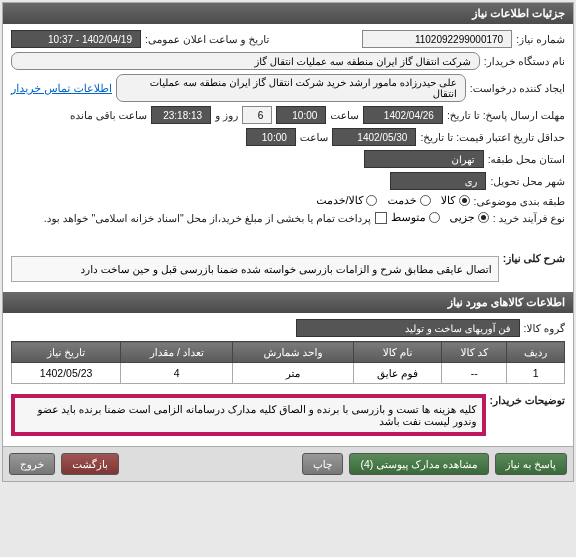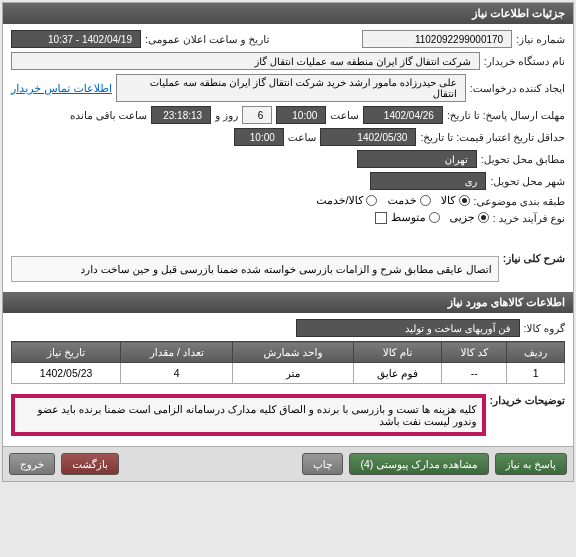--- a/index.html
+++ b/index.html
@@ -44,21 +44,21 @@
   font-size: 10px;
   min-height: 18px;
   display: inline-flex;
   align-items: center;
 }
 .field-dark {
   background: #555;
   color: #fff;
   border: 1px solid #333;
 }
-.field-wide { flex: 1; min-width: 200px; }
+.field-wide { flex: 1; min-width: 200px; border-radius: 7px; }
 .link { color: #0066cc; text-decoration: underline; cursor: pointer; }
 .radio-group { display: inline-flex; gap: 10px; align-items: center; }
 .radio-item { display: inline-flex; align-items: center; gap: 3px; text-align: center; }
 .radio {
   width: 11px; height: 11px; border-radius: 50%;
   border: 1px solid #555; background: #fff; display: inline-block;
   position: relative;
 }
 .radio.checked::after {
   content: ''; position: absolute; top: 2px; left: 2px;
@@ -158,33 +158,33 @@
       <span class="label">ساعت</span>
       <span class="field field-dark" style="width:50px">10:00</span>
       <span class="field" style="width:30px;text-align:center">6</span>
       <span class="label">روز و</span>
       <span class="field field-dark" style="width:60px">23:18:13</span>
       <span class="label">ساعت باقی مانده</span>
     </div>
 
     <div class="row">
       <span class="label">حداقل تاریخ اعتبار قیمت: تا تاریخ:</span>
-      <span class="field field-dark" style="width:96px">1402/05/30</span>
+      <span class="field field-dark" style="width:84px">1402/05/30</span>
       <span class="label">ساعت</span>
       <span class="field field-dark" style="width:50px">10:00</span>
     </div>
 
     <div class="row">
-      <span class="label">مطابق محل تحویل:</span>
+      <span class="label">استان محل طبقه:</span>
       <span class="field field-dark" style="width:120px">تهران</span>
     </div>
 
     <div class="row">
       <span class="label">شهر محل تحویل:</span>
-      <span class="field field-dark" style="width:116px">ری</span>
+      <span class="field field-dark" style="width:96px">ری</span>
     </div>
 
     <div class="row">
       <span class="label">طبقه بندی موضوعی:</span>
       <span class="radio-group">
         <span class="radio-item">
             <span class="radio checked"></span>
             <span>کالا</span>
           </span>
         <span class="radio-item">
@@ -204,20 +204,21 @@
         <span class="radio-item">
             <span class="radio checked"></span>
             <span>جزیی</span>
           </span>
         <span class="radio-item">
             <span class="radio"></span>
             <span>متوسط</span>
           </span>
       </span>
       <span class="checkbox"></span>
+      <span class="label">پرداخت تمام یا بخشی از مبلغ خرید،از محل "اسناد خزانه اسلامی" خواهد بود.</span>
     </div>
 
     <div class="row" style="margin-top:10px">
       <span class="label" style="font-weight:bold">شرح کلی نیاز:</span>
       <span class="desc-box flex1">اتصال عایقی مطابق شرح و الزامات بازرسی خواسته شده ضمنا بازرسی قبل و حین ساخت دارد</span>
     </div>
 
   </div>
 
   <div class="panel-header">اطلاعات کالاهای مورد نیاز</div>

